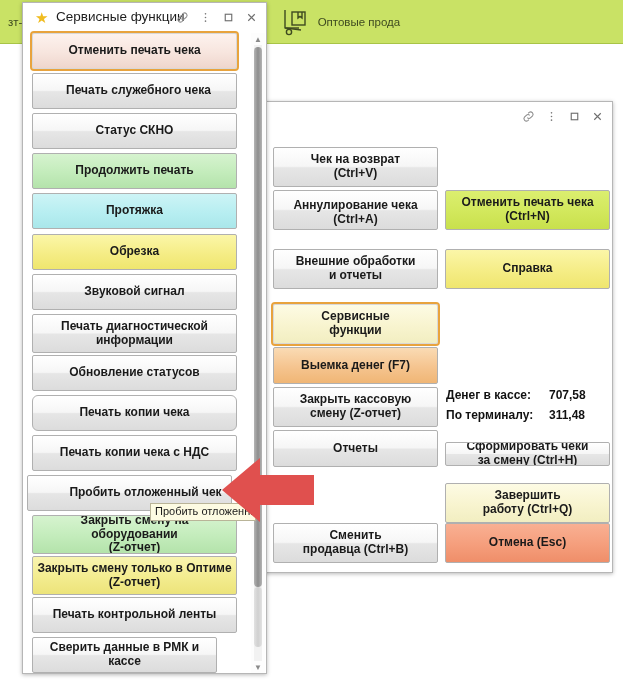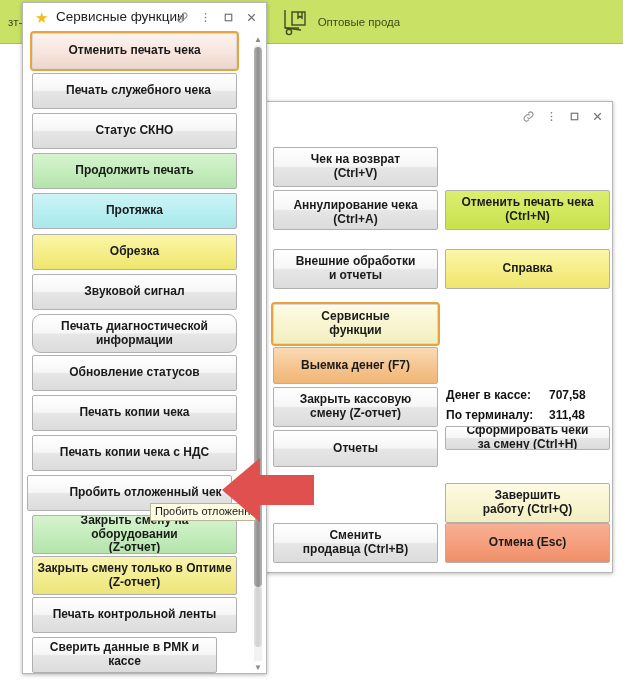--- a/index.html
+++ b/index.html
@@ -202,21 +202,21 @@
     <div class="btn orange" style="left:9px; top:245px; width:165px; height:37px;">
       <span>Выемка денег (F7)</span>
     </div>
     <div class="btn" style="left:9px; top:285px; width:165px; height:40px;">
       <span class="blue-text">Закрыть кассовую
 смену (Z-отчет)</span>
     </div>
     <div class="btn" style="left:9px; top:328px; width:165px; height:37px;">
       <span>Отчеты</span>
     </div>
-    <div class="btn" style="left:181px; top:324px; width:165px; height:24px;">
+    <div class="btn" style="left:181px; top:340px; width:165px; height:24px;">
       <span>Сформировать чеки
 за смену (Ctrl+H)</span>
     </div>
     <div class="btn cream" style="left:181px; top:381px; width:165px; height:40px;">
       <span>Завершить
 работу (Ctrl+Q)</span>
     </div>
     <div class="btn" style="left:9px; top:421px; width:165px; height:40px;">
       <span>Сменить
 продавца (Ctrl+B)</span>
@@ -276,28 +276,28 @@
     </div>
     <div class="btn cyan" style="left:9px; top:190px; width:205px; height:36px;">
       <span>Протяжка</span>
     </div>
     <div class="btn yellow" style="left:9px; top:231px; width:205px; height:36px;">
       <span>Обрезка</span>
     </div>
     <div class="btn" style="left:9px; top:271px; width:205px; height:36px;">
       <span>Звуковой сигнал</span>
     </div>
-    <div class="btn" style="left:9px; top:311px; width:205px; height:39px;border-radius:9px;">
+    <div class="btn" style="left:9px; top:311px; width:205px; height:39px;">
       <span>Печать диагностической
 информации</span>
     </div>
     <div class="btn" style="left:9px; top:352px; width:205px; height:36px;">
       <span>Обновление статусов</span>
     </div>
-    <div class="btn" style="left:9px; top:392px; width:205px; height:36px;">
+    <div class="btn" style="left:9px; top:392px; width:205px; height:36px;border-radius:6px;">
       <span>Печать копии чека</span>
     </div>
     <div class="btn" style="left:9px; top:432px; width:205px; height:36px;">
       <span>Печать копии чека с НДС</span>
     </div>
     <div class="btn" style="left:4px; top:472px; width:205px; height:36px;padding-left:36px;">
       <span>Пробить отложенный чек</span>
     </div>
     <div class="btn green" style="left:9px; top:512px; width:205px; height:39px;">
       <span>Закрыть смену на оборудовании

